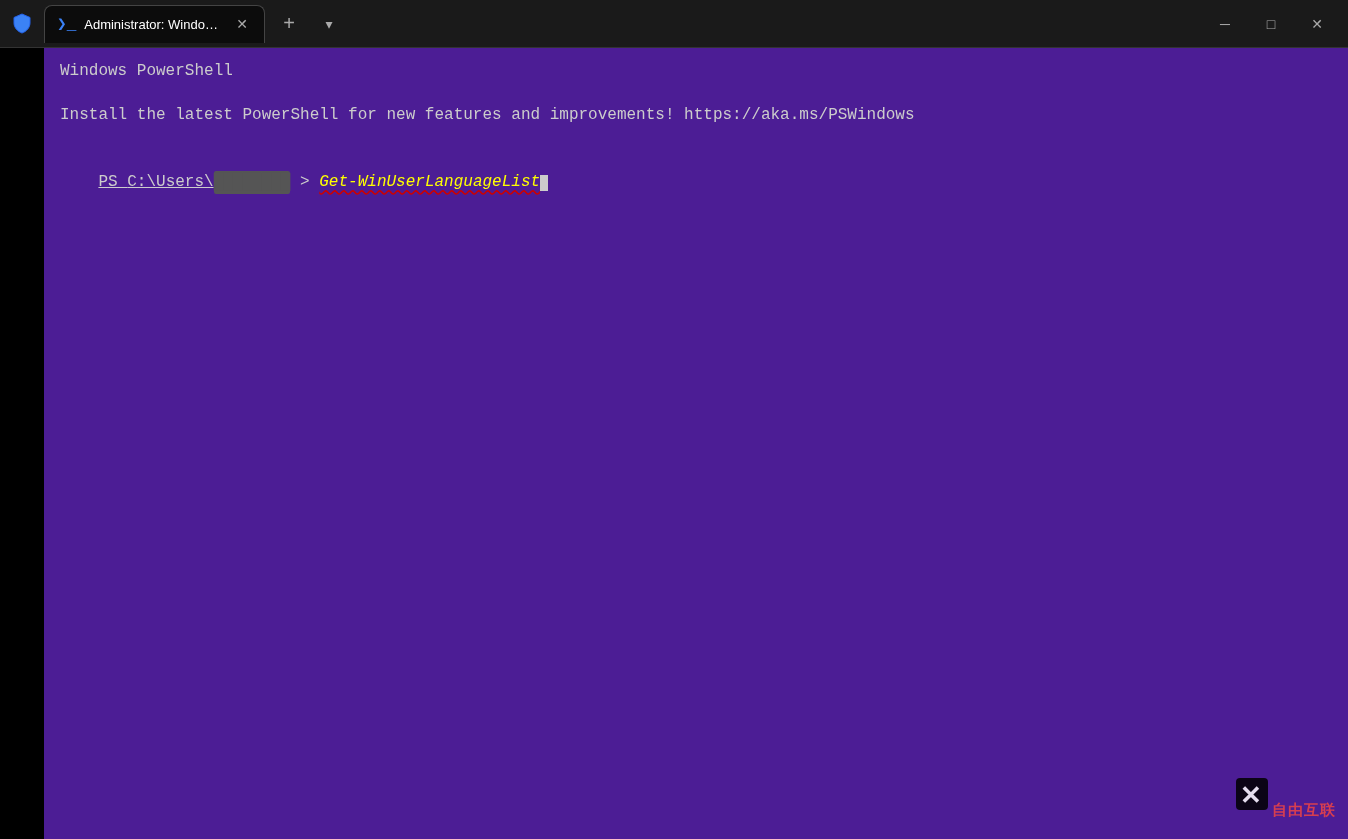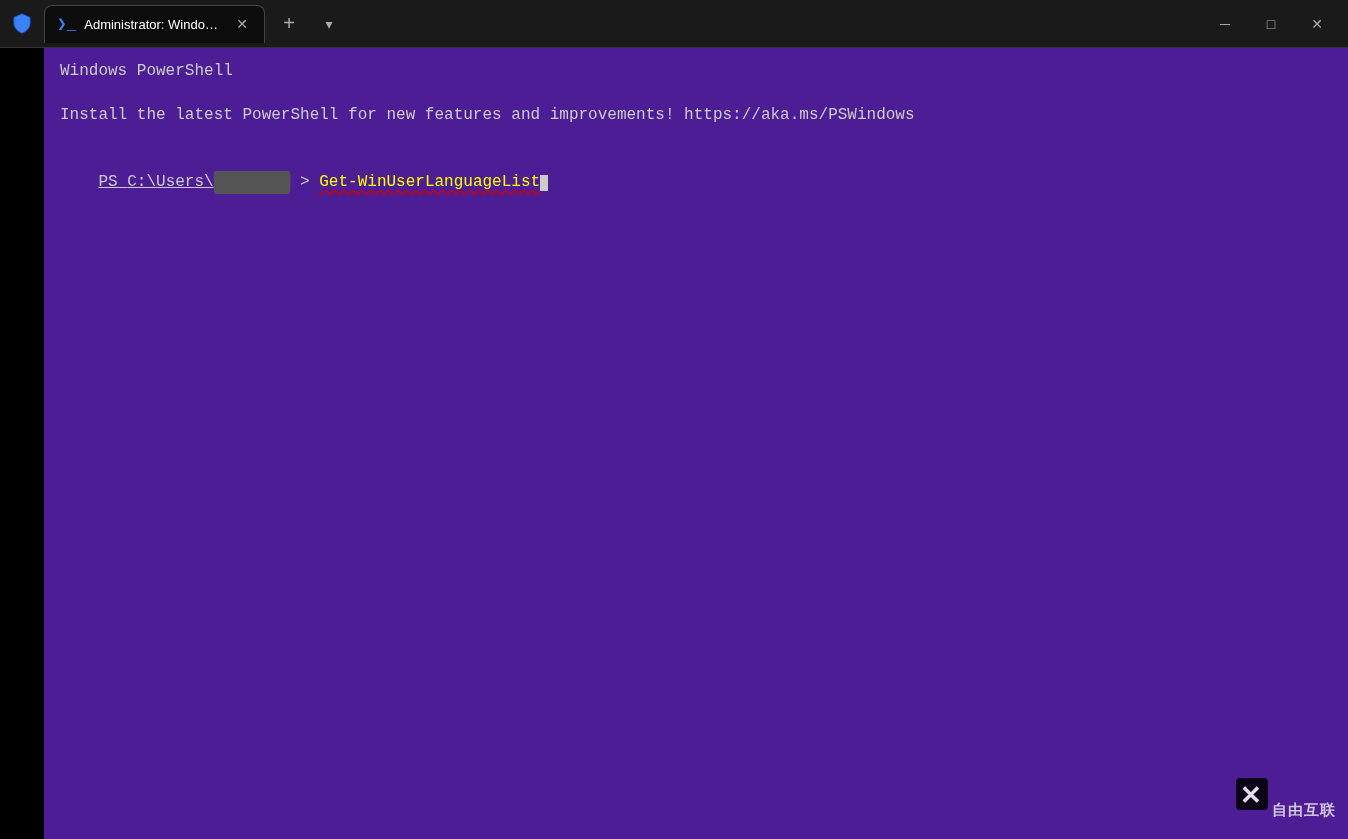--- a/index.html
+++ b/index.html
@@ -169,20 +169,21 @@
     .ps-arrow {
       color: #cccccc;
     }
 
     .command-text {
       color: #ffff00;
       text-decoration: underline;
       text-decoration-color: #cc0000;
       text-decoration-style: wavy;
       text-underline-offset: 3px;
+      font-style: italic;
     }
 
     .cursor {
       display: inline-block;
       width: 8px;
       height: 16px;
       background: #cccccc;
       vertical-align: text-bottom;
       animation: blink 1s step-end infinite;
     }
@@ -198,21 +199,21 @@
       right: 12px;
       display: flex;
       align-items: center;
       gap: 6px;
       opacity: 0.85;
     }
 
     .watermark-text {
       font-family: 'Segoe UI', sans-serif;
       font-size: 13px;
-      color: #e5e5e5;
+      color: #ef4444;
       line-height: 1.2;
       margin-top: 32px;
     }
 
     .watermark-text span {
       display: block;
     }
   </style>
 </head>
 <body>

